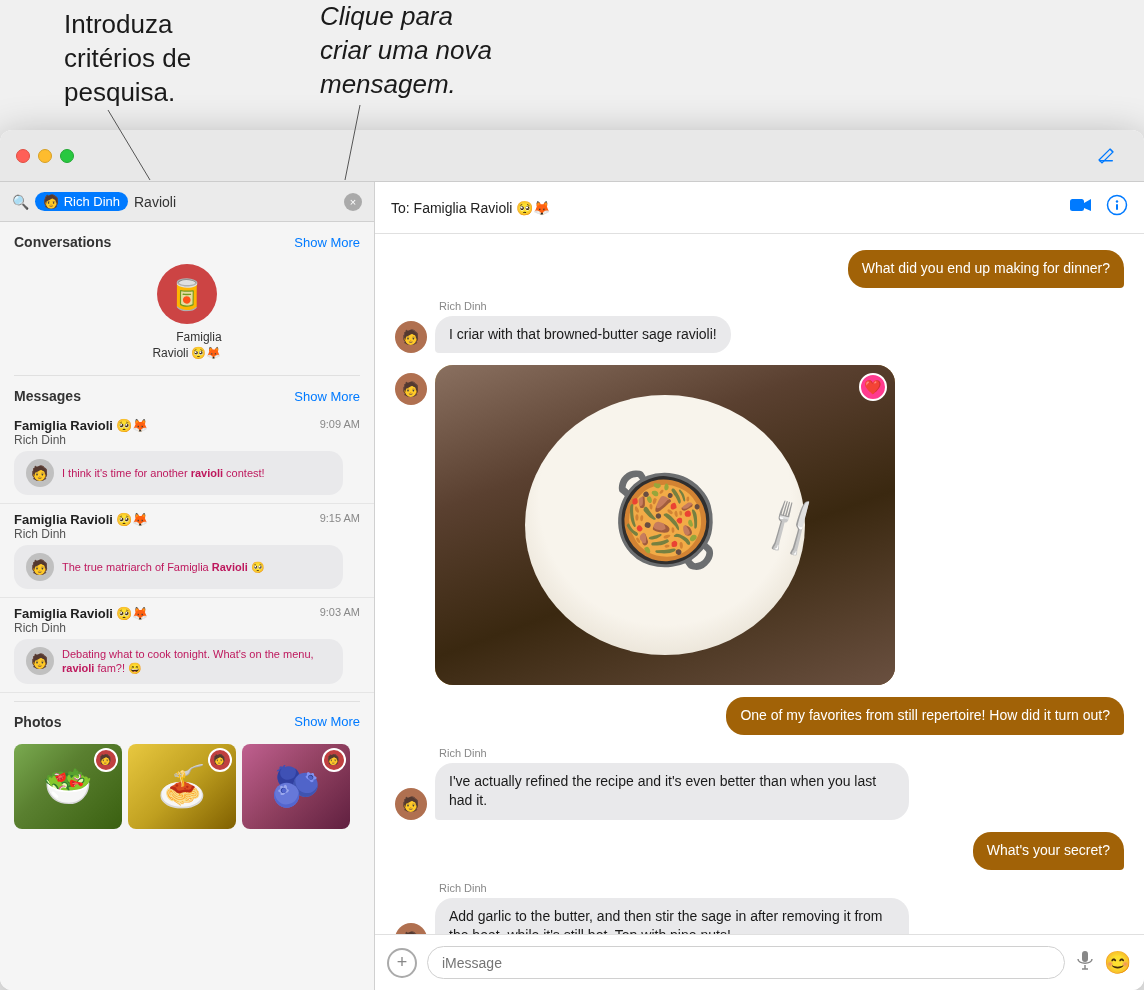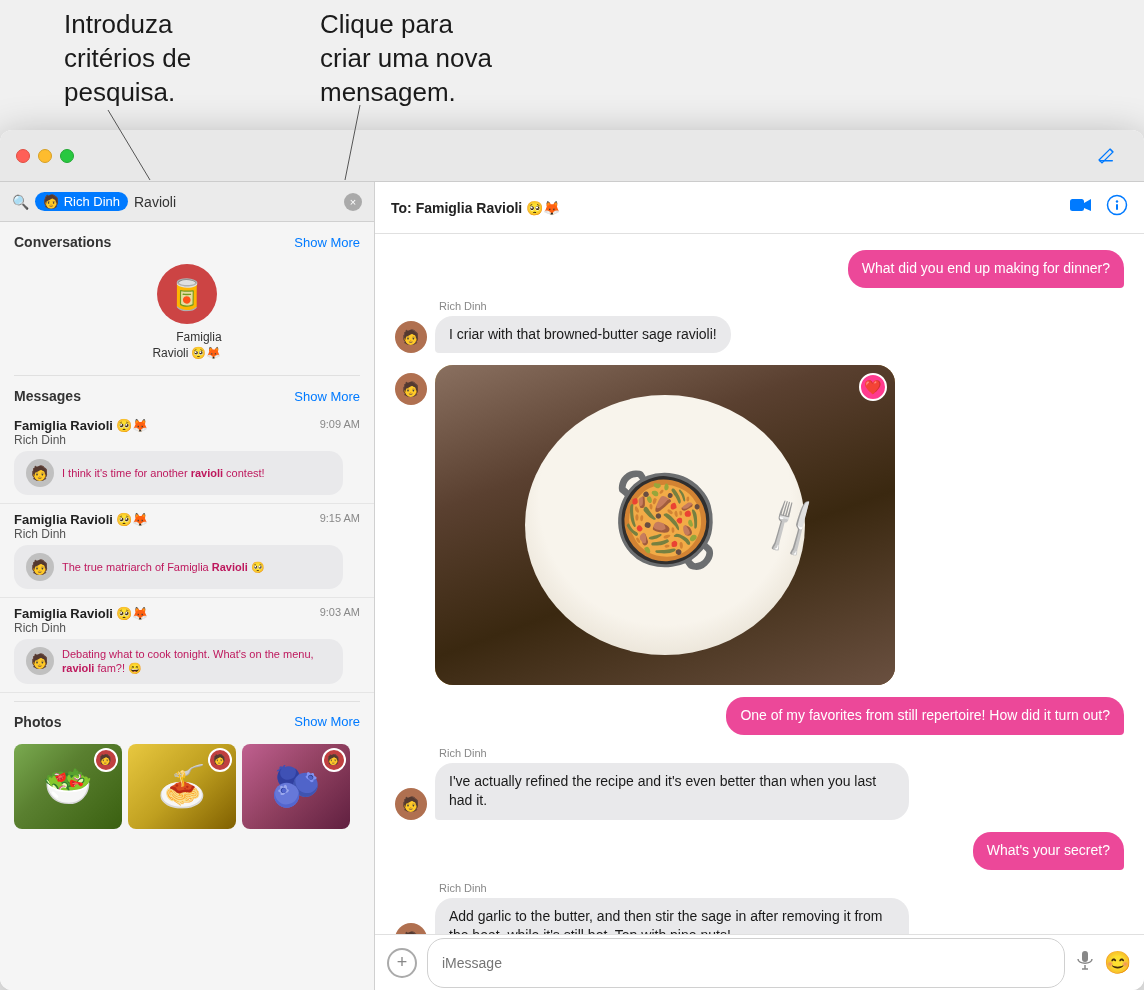--- a/index.html
+++ b/index.html
@@ -281,21 +281,21 @@
       align-items: center;
       padding: 0 16px;
       gap: 10px;
     }
     .chat-title {
       flex: 1;
       font-size: 14px;
       color: #222;
     }
     .chat-title span {
-      font-weight: 700;
+      font-weight: 400;
       margin-top: 36px;
     }
     .chat-header-icons {
       display: flex;
       gap: 14px;
       align-items: center;
     }
     .chat-icon {
       color: #007aff;
       font-size: 20px;
@@ -353,21 +353,21 @@
       padding: 9px 14px;
       font-size: 14px;
       line-height: 1.4;
     }
     .bubble.incoming {
       background: #e9e9eb;
       color: #1a1a1a;
       border-bottom-left-radius: 4px;
     }
     .bubble.outgoing {
-      background: #ec4899;
+      background: #a16207;
       color: white;
       border-bottom-right-radius: 4px;
     }
 
     
     .image-bubble {
       border-radius: 18px;
       overflow: hidden;
       width: 460px;
       height: 320px;
@@ -414,21 +414,21 @@
       display: flex;
       align-items: center;
       justify-content: center;
       font-size: 18px;
       color: #888;
       cursor: pointer;
       flex-shrink: 0;
     }
     .input-field {
       flex: 1;
-      height: 50px;
+      height: 33px;
       border-radius: 17px;
       border: 1px solid #d0d0d0;
       padding: 0 14px;
       font-size: 14px;
       color: #888;
       background: #fff;
       outline: none;
     }
     .input-audio-btn {
       color: #888;
@@ -447,21 +447,21 @@
 <div style="position: absolute; top: 0; left: 0; width: 1144px; height: 130px; pointer-events: none; z-index: 10;">
 
   <div class="annotation" style="top: 8px; left: 64px; white-space: pre-line;">Introduza
 critérios de
 pesquisa.</div>
 
   <svg style="position:absolute;top:0;left:0;width:300px;height:130px;overflow:visible;">
     <line x1="108" y1="110" x2="150" y2="180" stroke="#555" stroke-width="1"></line>
   </svg>
 
-  <div class="annotation" style="top: 8px; left: 320px; white-space: pre-line;">Clique para
+  <div class="annotation" style="top: 0; left: 320px; white-space: pre-line; font-style: italic;">Clique para
 criar uma nova
 mensagem.</div>
 
   <svg style="position:absolute;top:0;left:0;width:500px;height:135px;overflow:visible;">
     <line x1="360" y1="105" x2="345" y2="180" stroke="#555" stroke-width="1"></line>
   </svg>
 </div>
 
 <div class="window">
 

